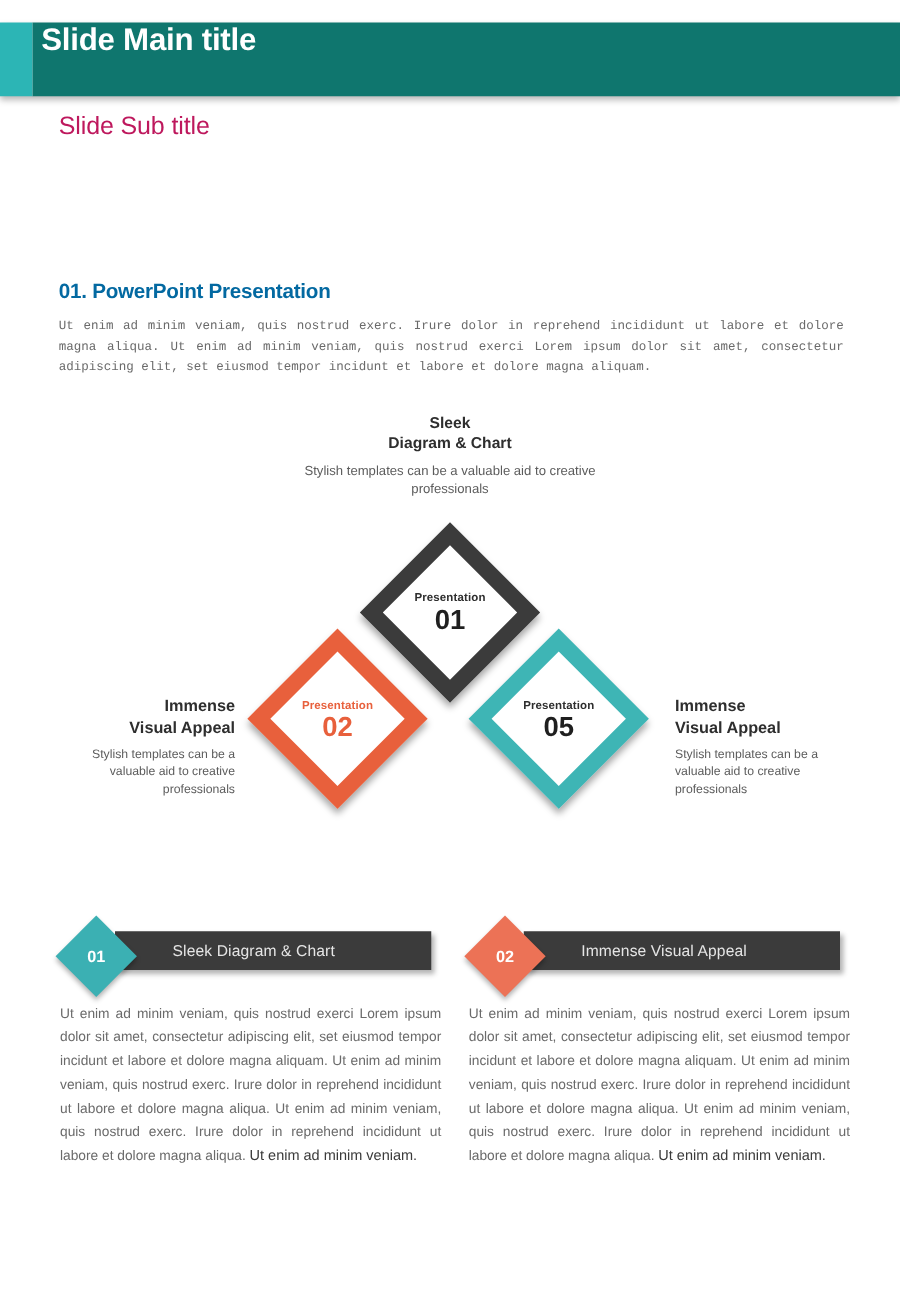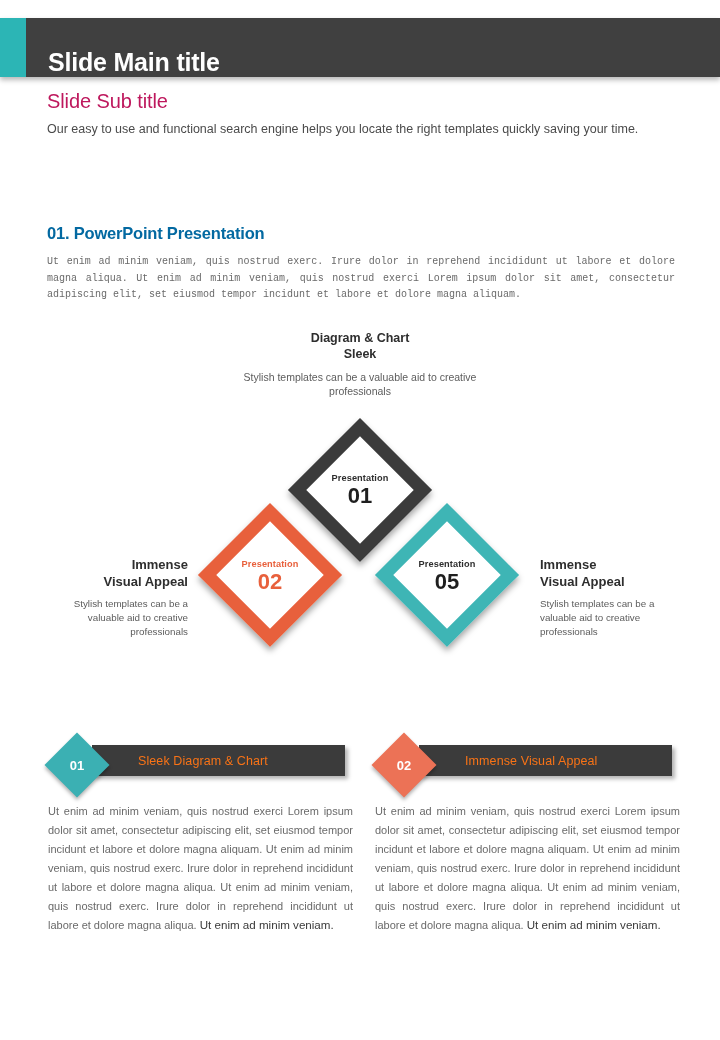--- a/index.html
+++ b/index.html
@@ -12,22 +12,22 @@
   .slide { position: relative; width: 720px; height: 1040px; background: #fff; }
 
   
   .header {
     position: absolute; left: 0; top: 18px; width: 720px; height: 59px;
     display: flex; align-items: stretch;
     box-shadow: 0 3px 5px rgba(0,0,0,0.28);
   }
   .header-accent { width: 26px; background: #2cb5b5; flex: 0 0 26px; }
   .header-body {
-    flex: 1 1 auto; background: #404040; display: flex; align-items: flex-end;
-    padding-left: 22px;
+    flex: 1 1 auto; background: #0f766e; display: flex; align-items: flex-start;
+    padding-left: 7px;
   }
   .header-title {
     color: #ffffff; font-size: 25px; font-weight: bold; letter-spacing: -0.2px;
   }
 
   
   .subtitle-block { position: absolute; left: 47px; top: 90px; width: 630px; }
   .sub-title {
     font-size: 20px; color: #be185d; font-weight: normal; letter-spacing: -0.1px;
     margin-bottom: 7px;
@@ -98,21 +98,21 @@
   .col-left { left: 48px; }
   .col-right { left: 375px; }
 
   .bar-wrap { position: relative; height: 40px; }
   .bar {
     position: absolute; left: 44px; top: 3px; width: 253px; height: 31px;
     background: #3b3b3b;
     box-shadow: 3px 3px 4px rgba(0,0,0,0.3);
     display: flex; align-items: center; padding-left: 46px;
   }
-  .bar-label { color: #f97316; font-size: 12.5px; letter-spacing: 0.1px; }
+  .bar-label { color: #e5e5e5; font-size: 12.5px; letter-spacing: 0.1px; }
   .badge {
     position: absolute; left: 6px; top: 0px; width: 46px; height: 46px;
     transform: rotate(45deg);
     box-shadow: 2px 2px 4px rgba(0,0,0,0.3);
   }
   .badge.teal { background: #3bb0b3; }
   .badge.orange { background: #ec7256; }
   .badge-num {
     position: absolute; left: 29px; top: 23px; width: 40px;
     transform: translate(-50%, -50%);
@@ -131,32 +131,31 @@
 
   <div class="header">
     <div class="header-accent"></div>
     <div class="header-body">
       <div class="header-title">Slide Main title</div>
     </div>
   </div>
 
   <div class="subtitle-block">
     <div class="sub-title">Slide Sub title</div>
-    <div class="sub-desc">Our easy to use and functional search engine helps you locate the right templates quickly saving your time.</div>
   </div>
 
   <div class="section-block">
     <div class="section-heading">01. PowerPoint Presentation</div>
     <div class="section-body">Ut enim ad minim veniam, quis nostrud exerc. Irure dolor in reprehend incididunt ut labore et dolore magna aliqua. Ut enim ad minim veniam, quis nostrud exerci  Lorem ipsum dolor sit amet, consectetur adipiscing elit, set eiusmod tempor incidunt et labore et dolore magna aliquam.</div>
   </div>
 
   <div class="diagram-title">
     <div class="dt-main">
+      <div>Sleek</div>
       <div>Diagram &amp; Chart</div>
-      <div>Sleek</div>
     </div>
     <div class="dt-sub">Stylish templates can be a valuable aid to creative professionals</div>
   </div>
 
   <div class="diagram">
     <div class="diamond d1">
         <div class="frame"></div>
       </div>
     <div class="diamond d2">
         <div class="frame"></div>

